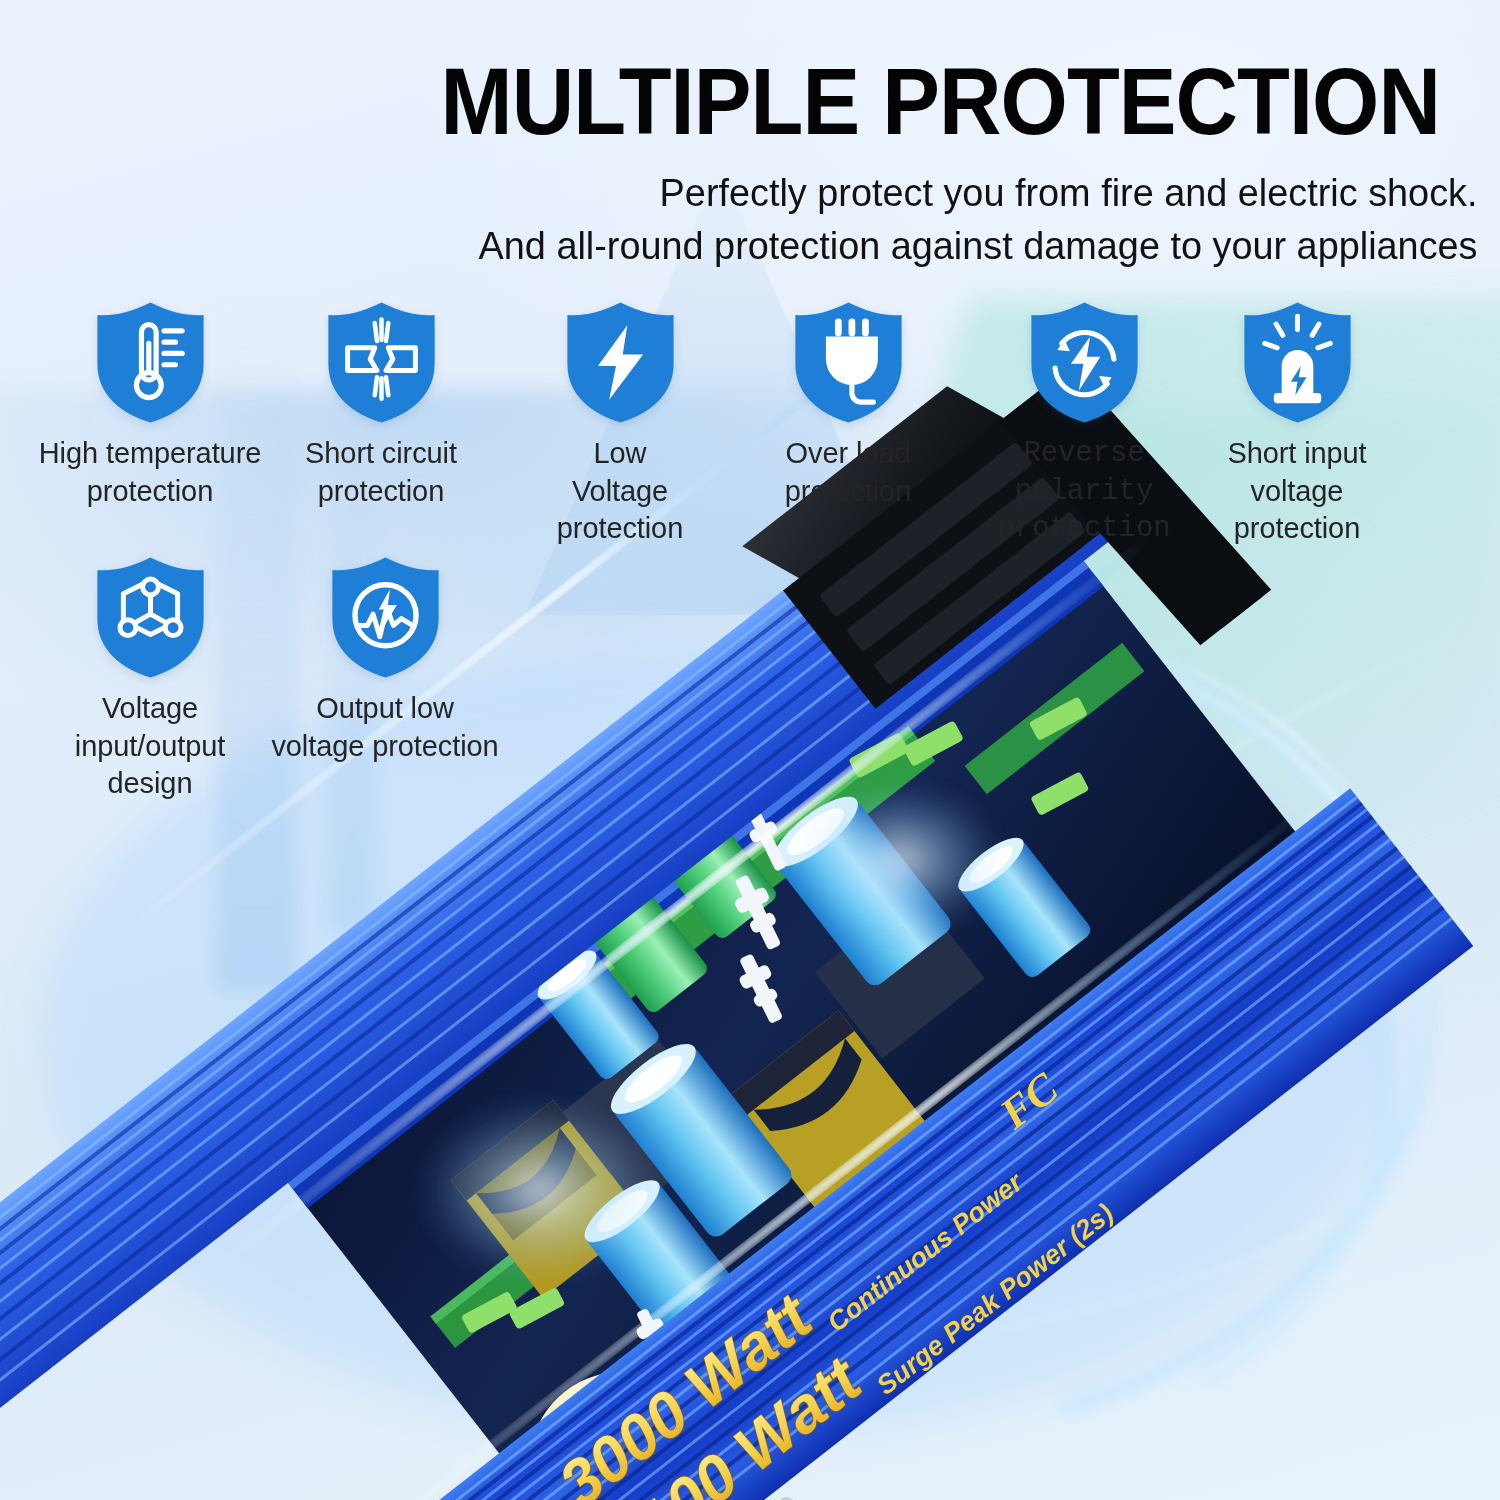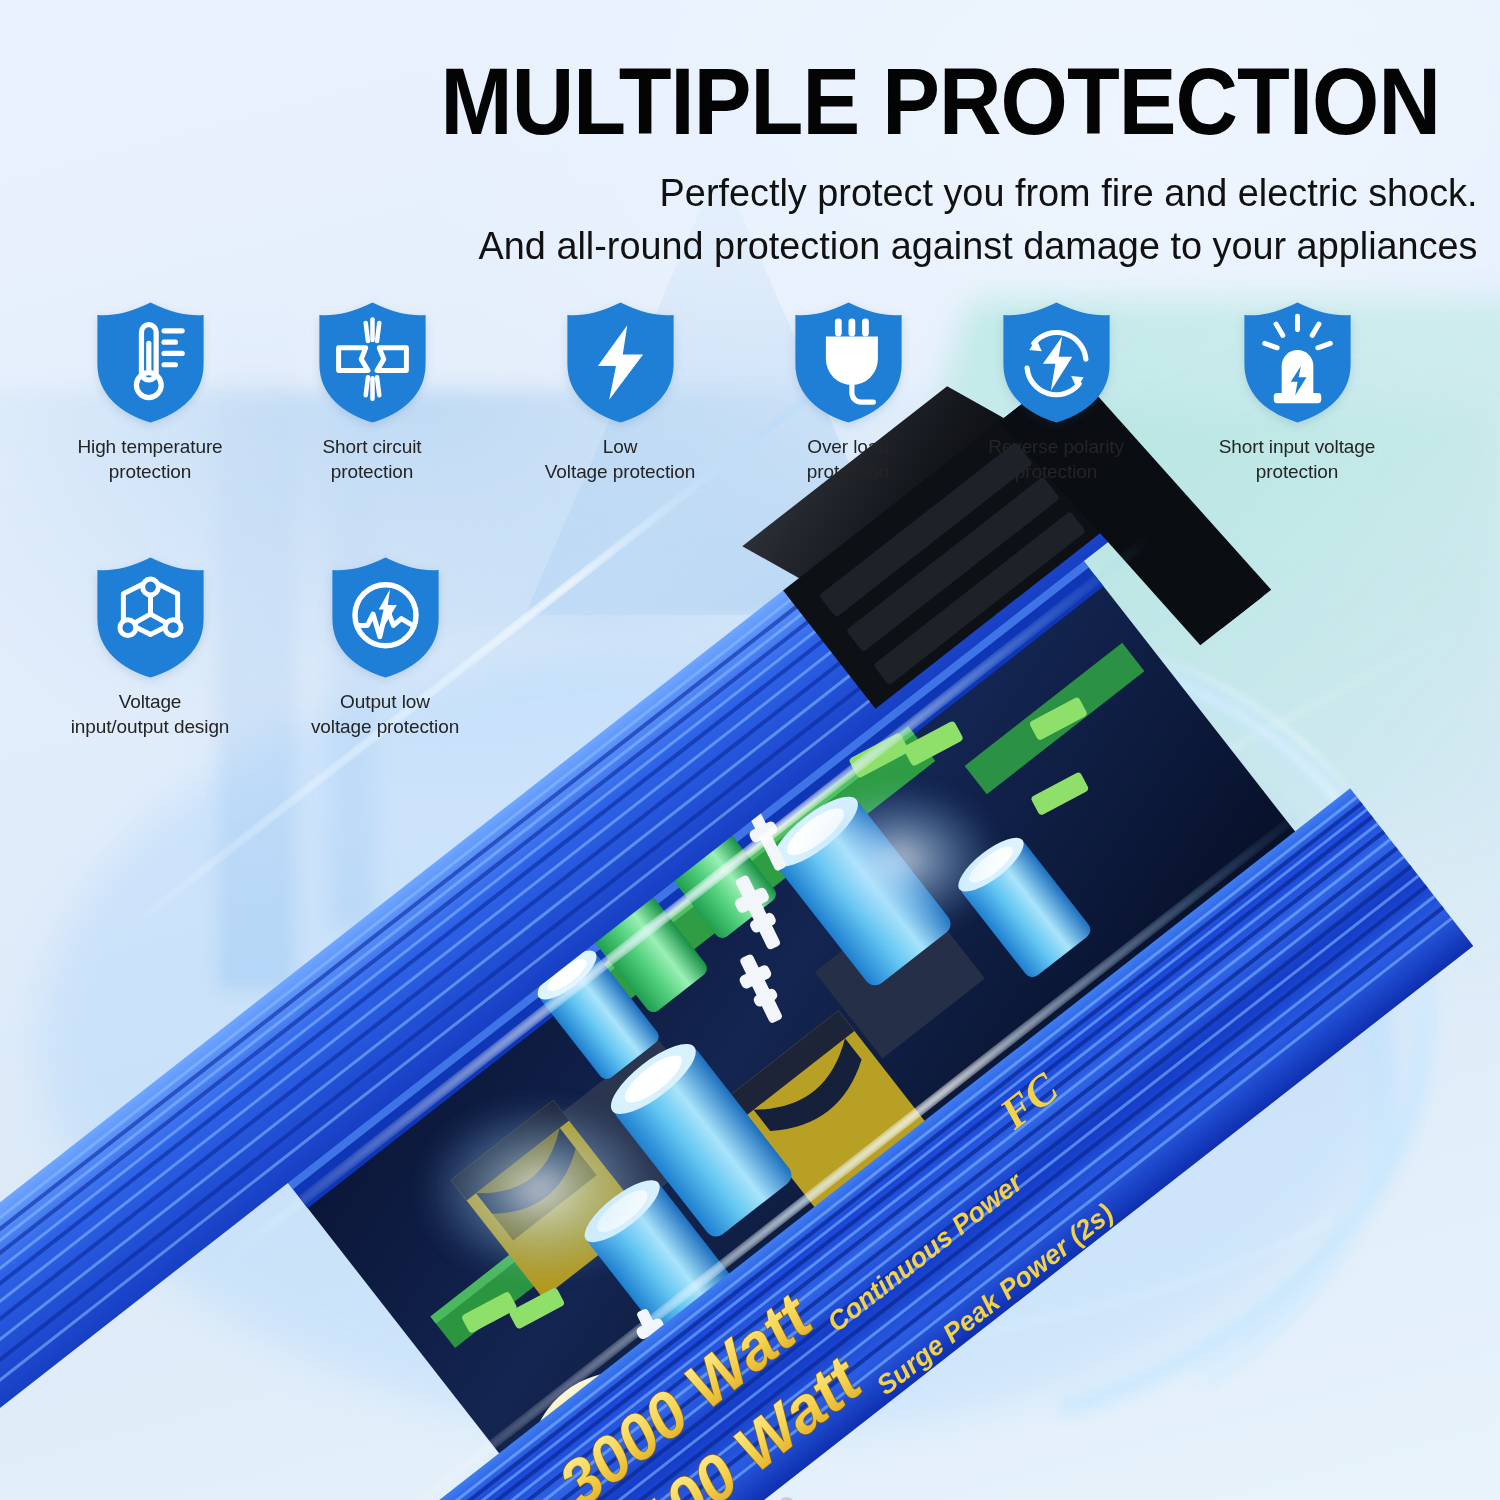--- a/index.html
+++ b/index.html
@@ -80,21 +80,21 @@
   #sub1 { margin-top:18px; }
   #sub2 { margin-top:2px; }
 
   
   #features { position:absolute; top:0; left:0; width:1500px; height:1500px; z-index:6; pointer-events:none; }
   .feat { position:absolute; width:230px; text-align:center; pointer-events:auto; }
   .shield-wrap { width:113px; height:125px; margin:0 auto; position:relative; }
   .shield-wrap svg { display:block; width:113px; height:125px;
      filter:drop-shadow(0 3px 5px rgba(40,90,150,.16)); }
   .feat-label {
-    margin-top:10px; font-size:19px; line-height:1.30; color:#242424;
+    margin-top:10px; font-size:29px; line-height:1.30; color:#242424;
     letter-spacing:-.1px;
   }
 
   
   #product { position:absolute; inset:0; z-index:4; pointer-events:none; }
   #product svg { position:absolute; inset:0; width:1500px; height:1500px; }
 </style>
 </head>
 <body>
 
@@ -494,21 +494,21 @@
         </g>
         <circle cx="48.5" cy="75" r="11" fill="none" stroke="#ffffff" stroke-width="4.6"></circle>
       </svg>
     </div>
     <div class="feat-label">
       <span>High temperature</span><br>
       <span>protection</span>
     </div>
   </div>
 
-  <div class="feat" style="left:257px;top:300px;text-align:center;">
+  <div class="feat" style="left:266px;top:300px;text-align:center;">
     <div class="shield-wrap">
       <svg viewBox="0 0 100 110">
         <path d="M50 2 C 70 12, 85 14, 97 13 L97 56 C97 84, 76 100, 50 108 C24 100, 3 84, 3 56 L3 13 C15 14, 30 12, 50 2 Z" fill="#1f7fd6"></path>
         <g fill="none" stroke="#ffffff" stroke-width="4.4" stroke-linejoin="round">
           <path d="M20 42 H44 L40 52 L46 62 H20 Z"></path>
           <path d="M80 42 H56 L60 52 L54 62 H80 Z"></path>
         </g>
         <g stroke="#ffffff" stroke-width="4" stroke-linecap="round">
           <line x1="44" y1="20" x2="46" y2="36"></line>
           <line x1="50" y1="17" x2="50" y2="35"></line>
@@ -553,21 +553,21 @@
           <path d="M53 70 V82 a8 8 0 0 0 8 8 H72"></path>
         </g>
       </svg>
     </div>
     <div class="feat-label">
       <span>Over load</span><br>
       <span>protection</span>
     </div>
   </div>
 
-  <div class="feat" style="left:941px;top:300px;">
+  <div class="feat" style="left:969px;top:300px;font-family:Liberation Mono, monospace;">
     <div class="shield-wrap">
       <svg viewBox="0 0 100 110">
         <path d="M50 2 C 70 12, 85 14, 97 13 L97 56 C97 84, 76 100, 50 108 C24 100, 3 84, 3 56 L3 13 C15 14, 30 12, 50 2 Z" fill="#1f7fd6"></path>
         <g fill="none" stroke="#ffffff" stroke-width="4.6" stroke-linecap="round">
           <path d="M24 60 a26 26 0 0 0 46 14"></path>
           <path d="M76 52 a26 26 0 0 0 -46 -14"></path>
         </g>
         <path d="M32 34 l-6 10 l11 1 Z" fill="#ffffff"></path>
         <path d="M68 78 l6 -10 l-11 -1 Z" fill="#ffffff"></path>
         <path d="M55 32 L38 56 H49 L45 80 L64 50 H52 Z" fill="#ffffff"></path>

